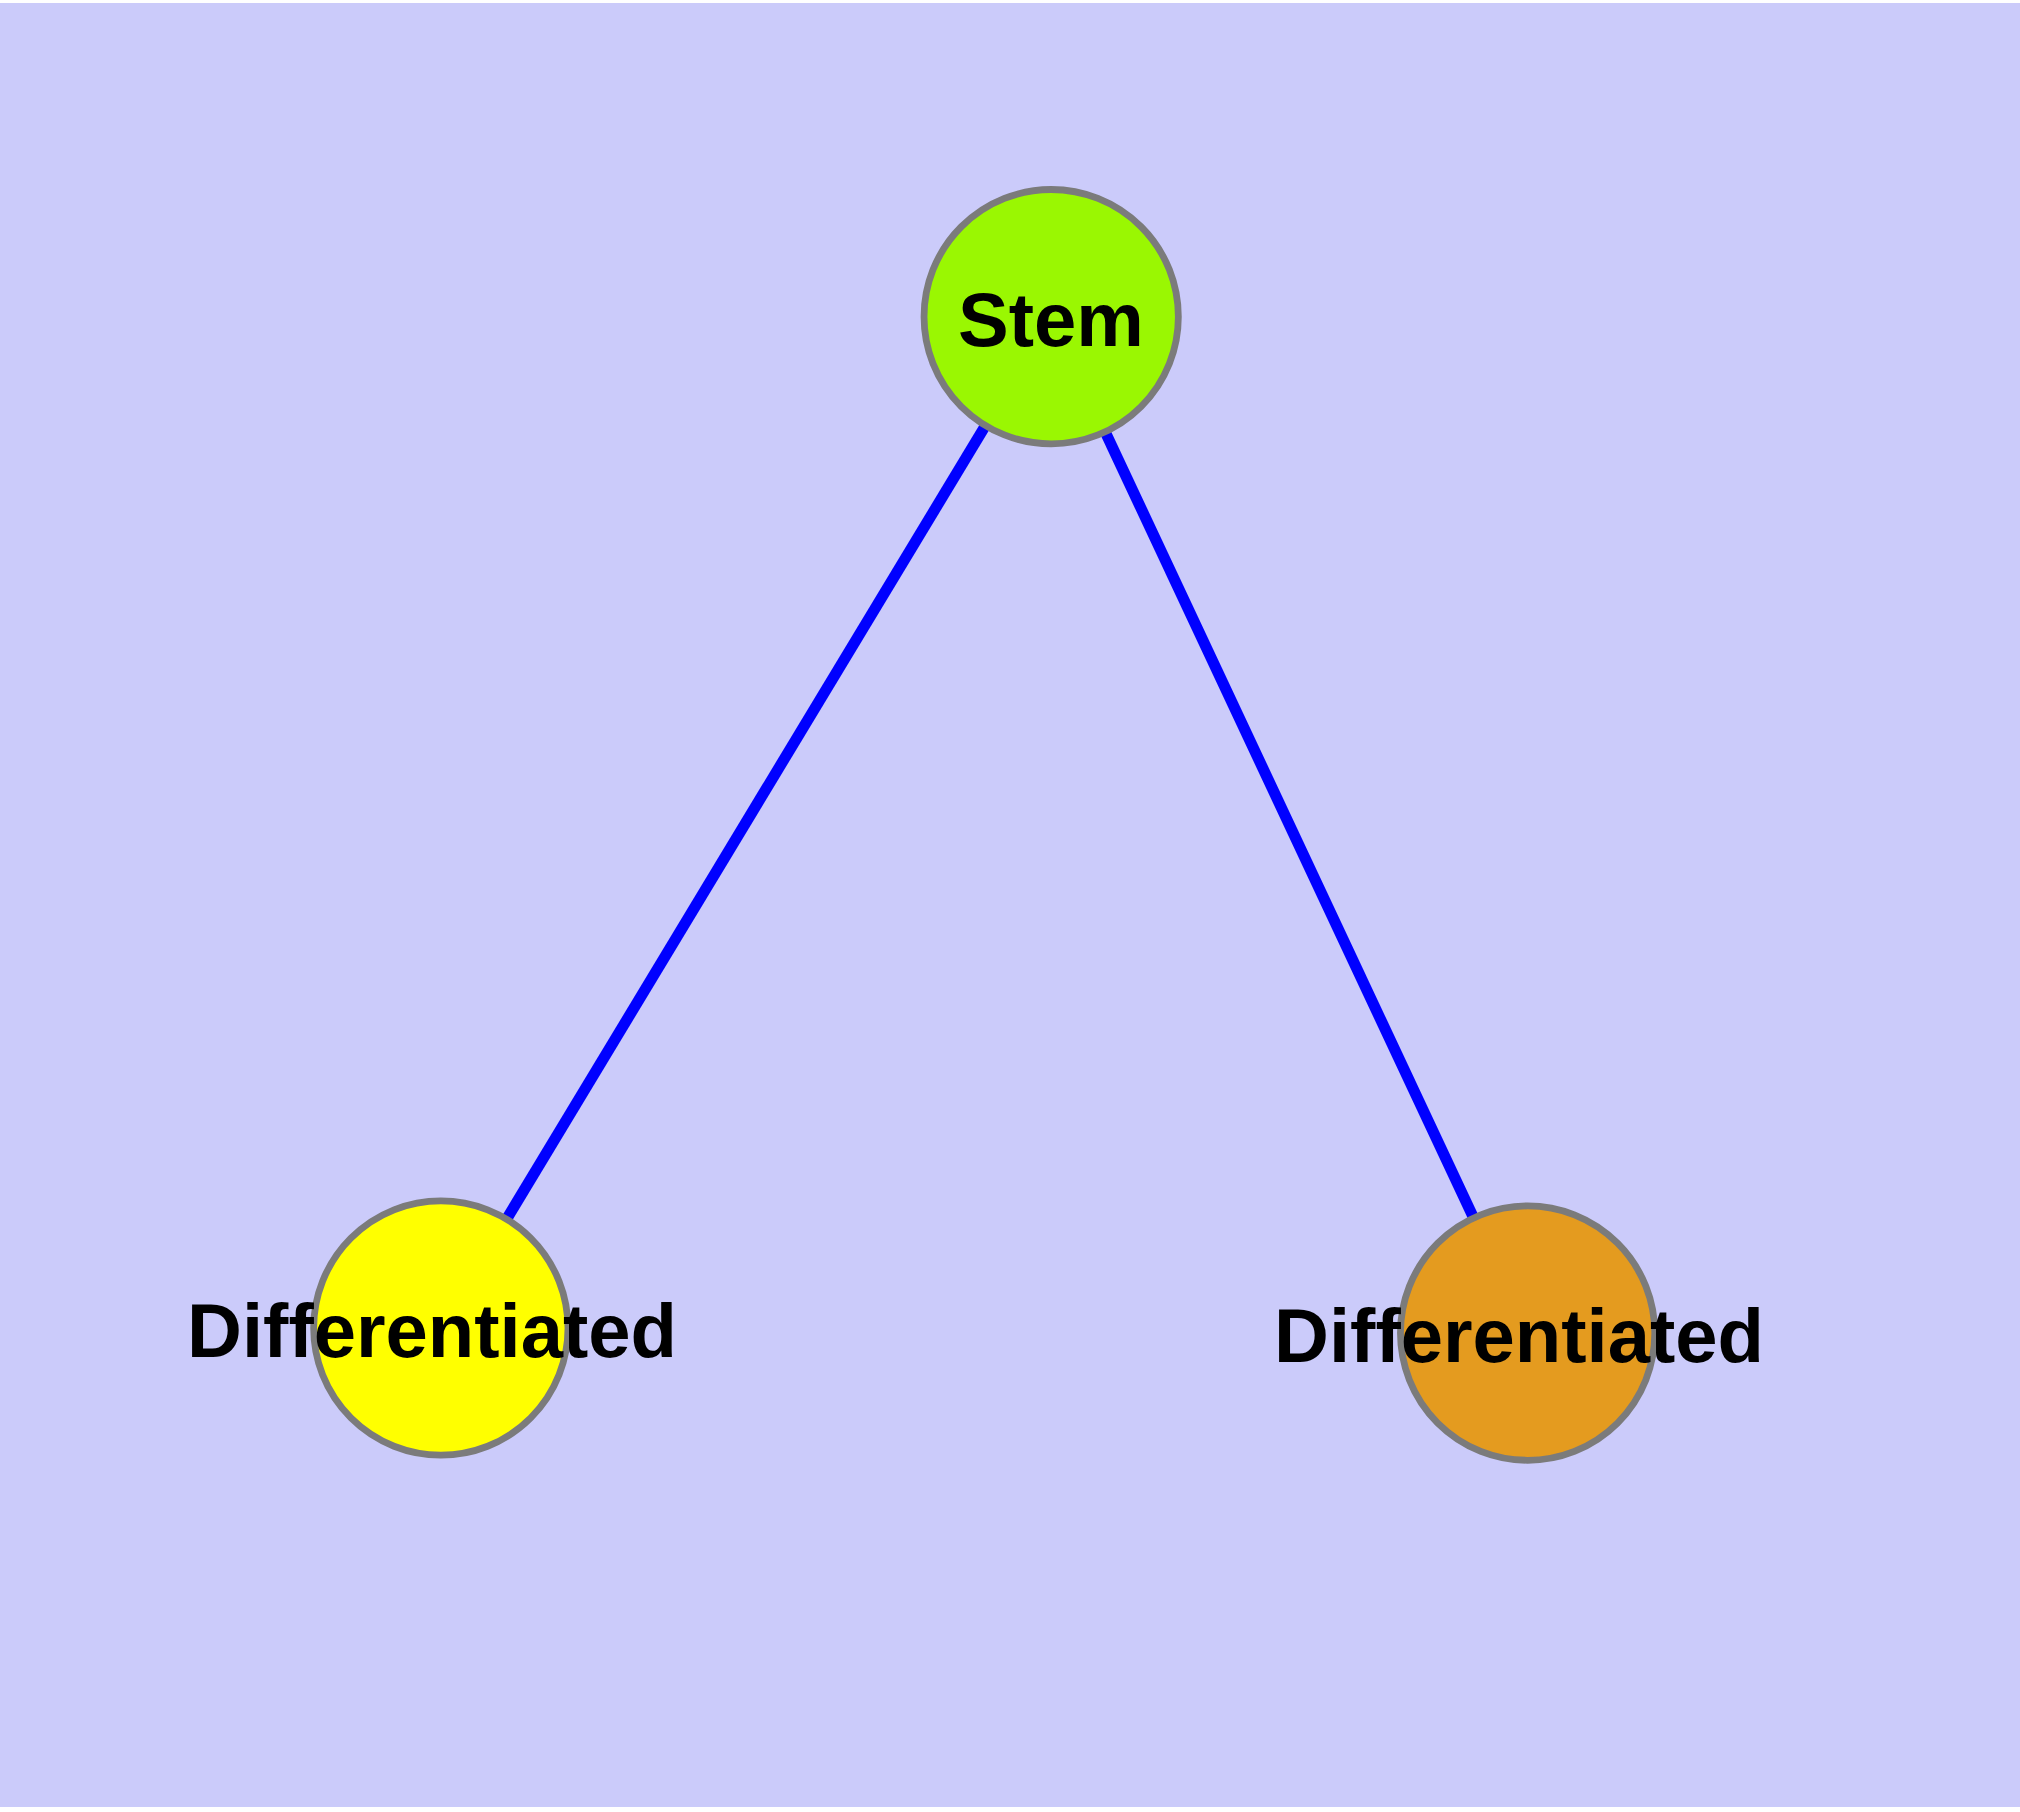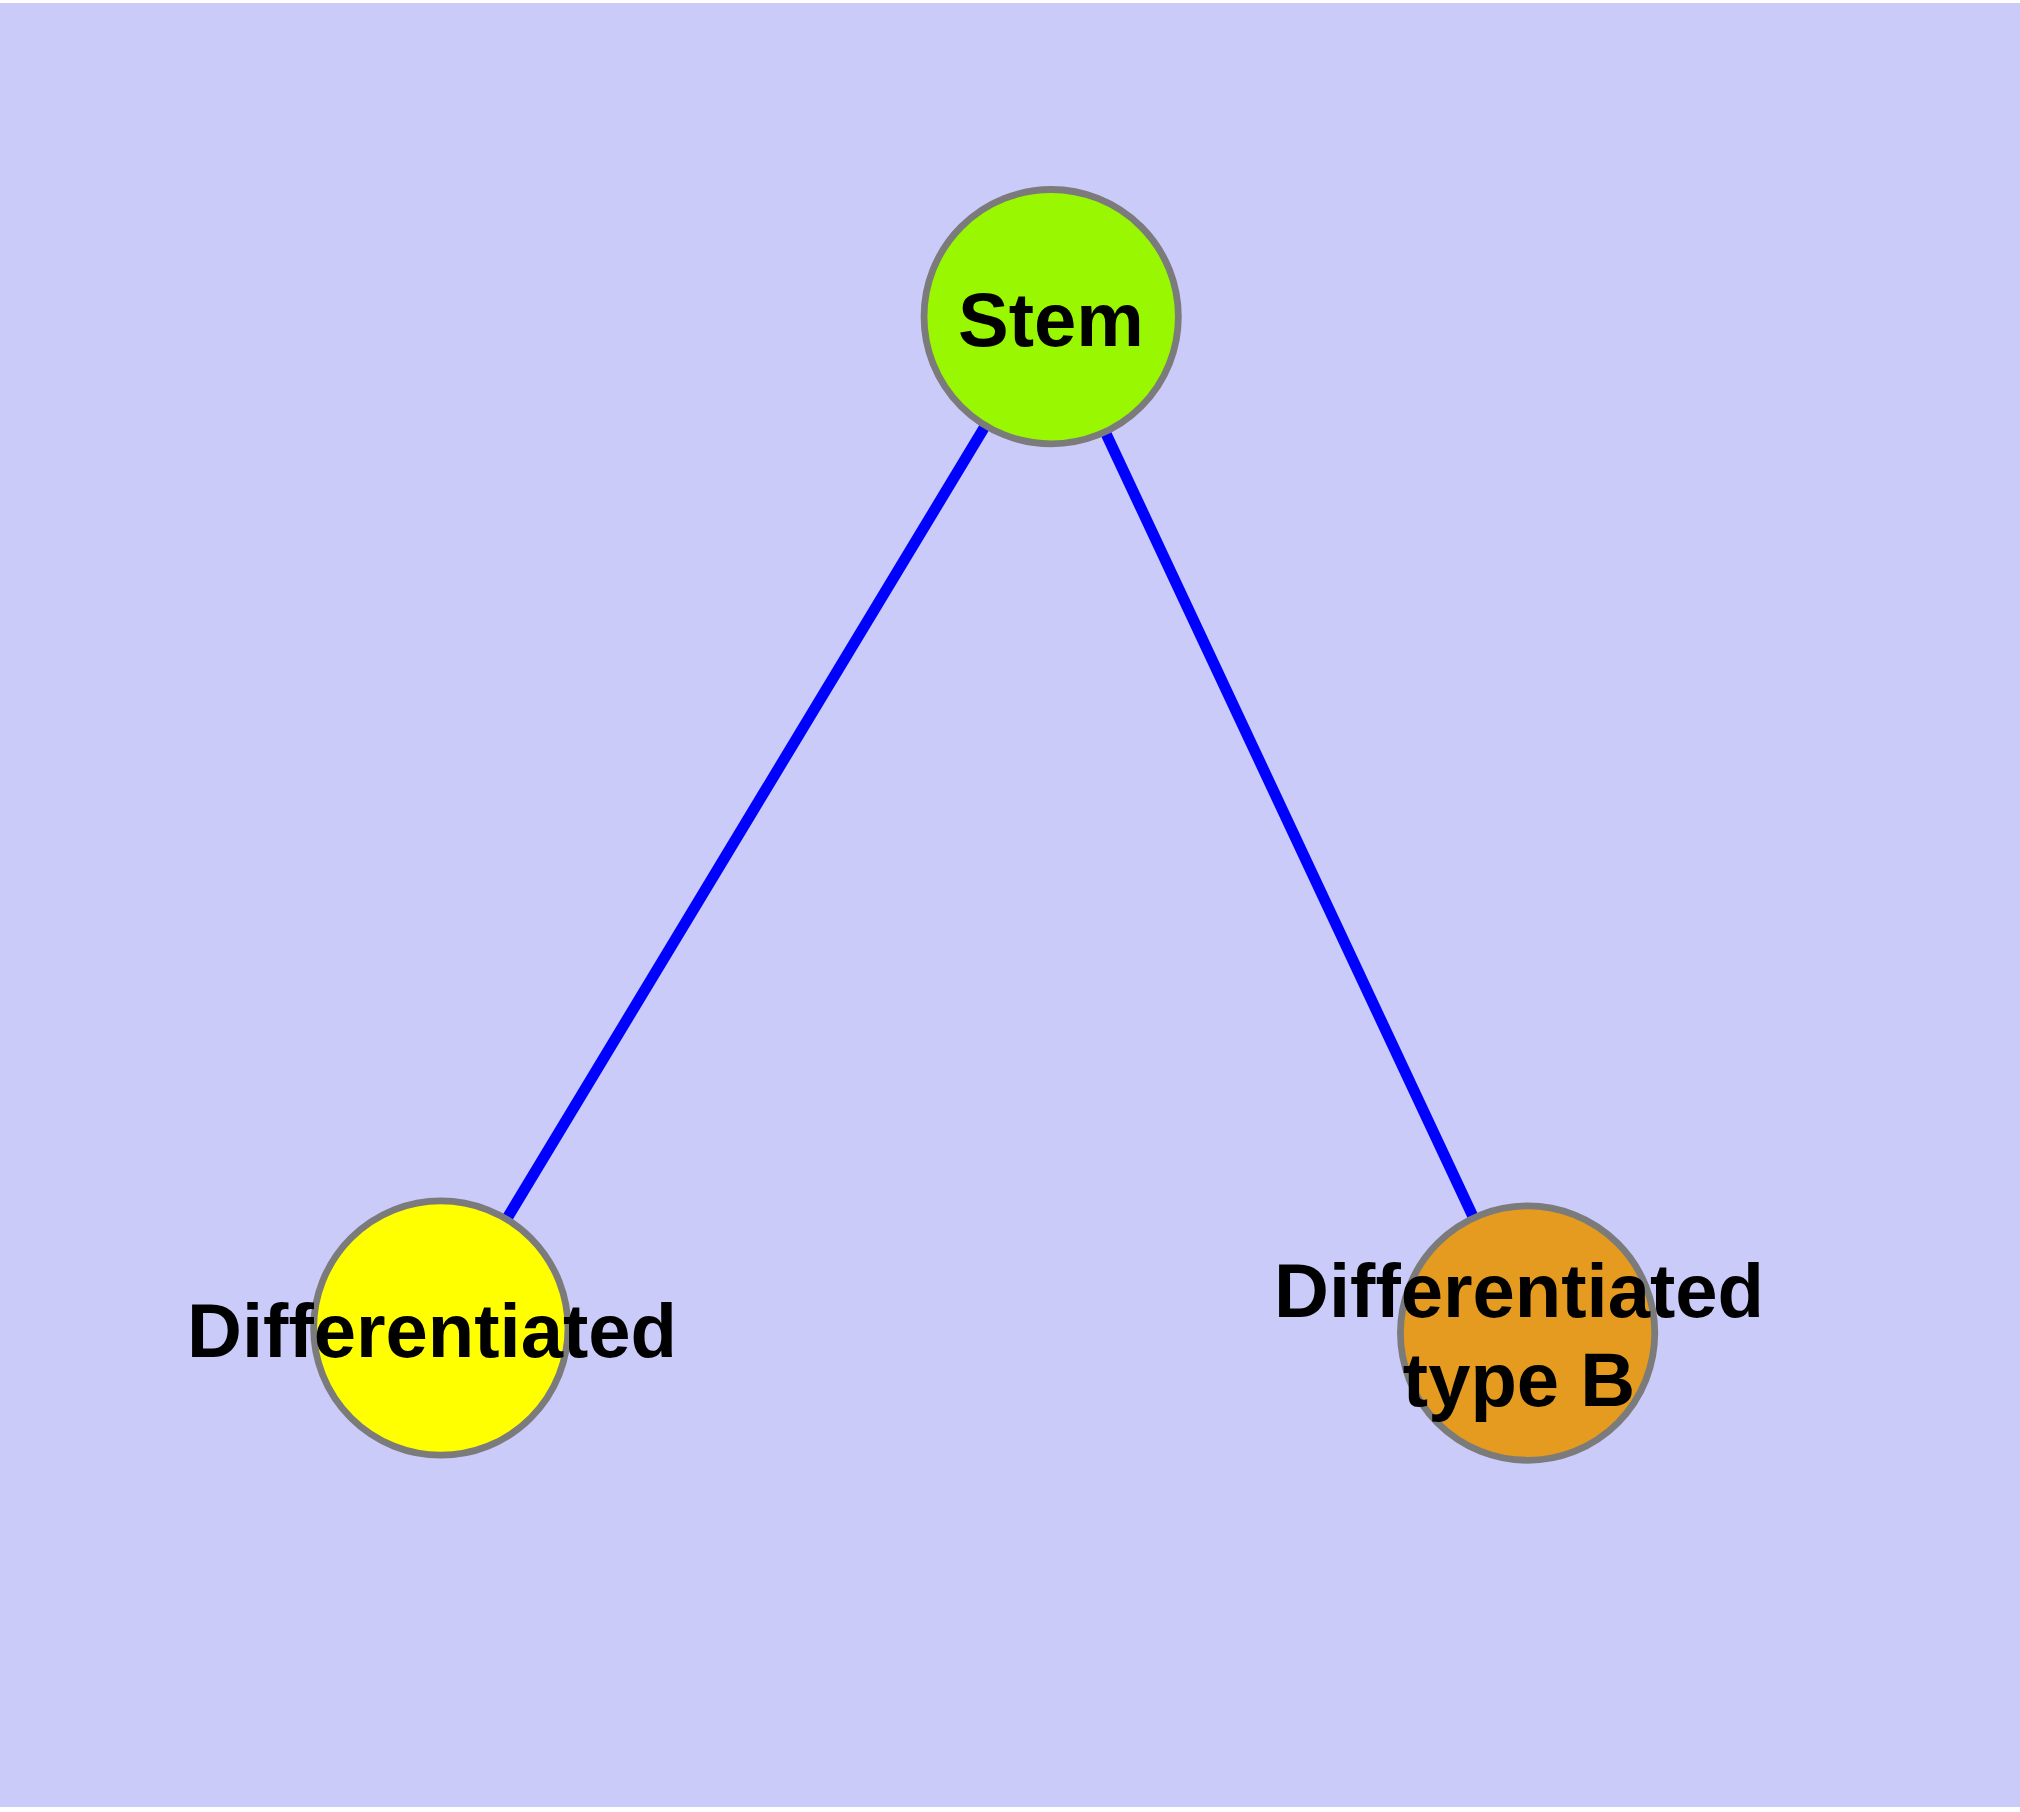--- a/index.html
+++ b/index.html
@@ -34,21 +34,20 @@
     stroke-width: 8;
   }
   .label {
     position: absolute;
     transform: translate(-50%, -50%);
     font-family: "Liberation Sans", sans-serif;
     font-weight: bold;
     font-size: 76px;
     line-height: 89px;
     color: var(--label_text, #000000);
-    text-align: center;
     white-space: nowrap;
   }
   .label-stem   { left: 1051px; top: 316px;  }
   .label-type-a { left: 432px;  top: 1327px; }
   .label-type-b { left: 1519px; top: 1332px; }
 </style>
 </head>
 <body>
 
 <div class="canvas">
@@ -65,17 +64,16 @@
   <div class="label label-stem">
     <div>Stem</div>
   </div>
 
   <div class="label label-type-a">
     <div>Differentiated</div>
   </div>
 
   <div class="label label-type-b">
     <div>Differentiated</div>
-    <div>type B</div>
   </div>
 
 </div>
 
 
 </body></html>

